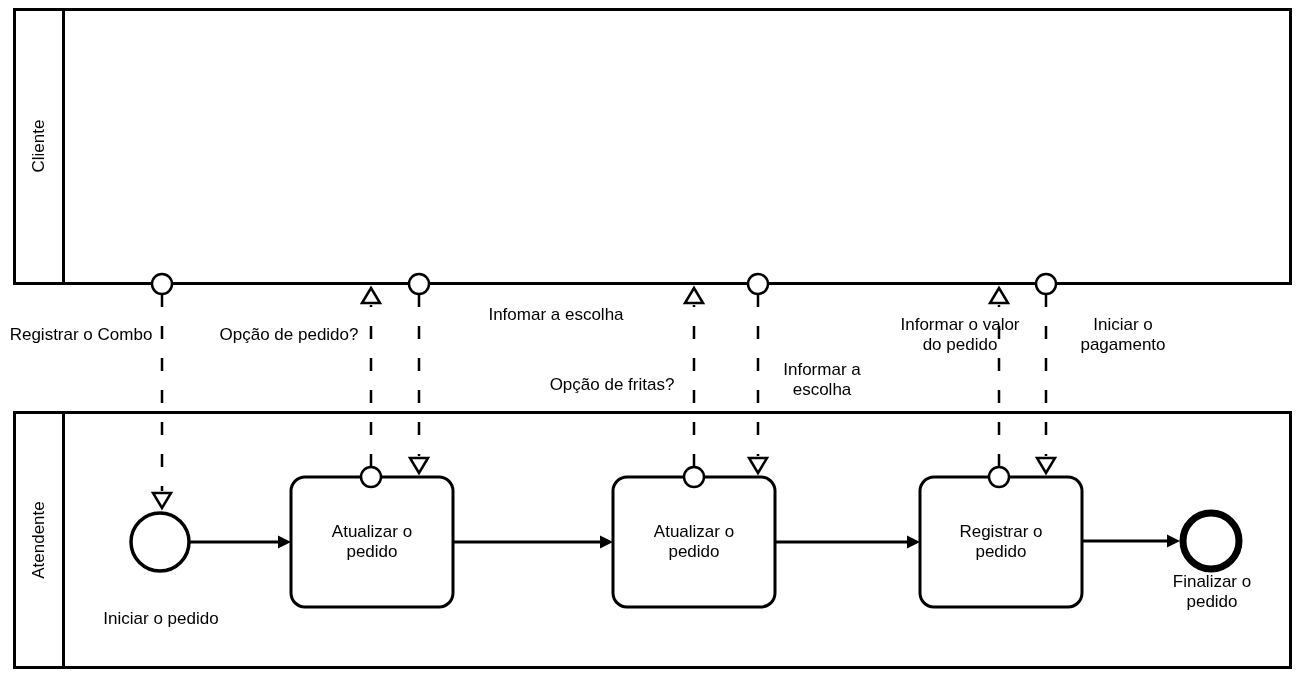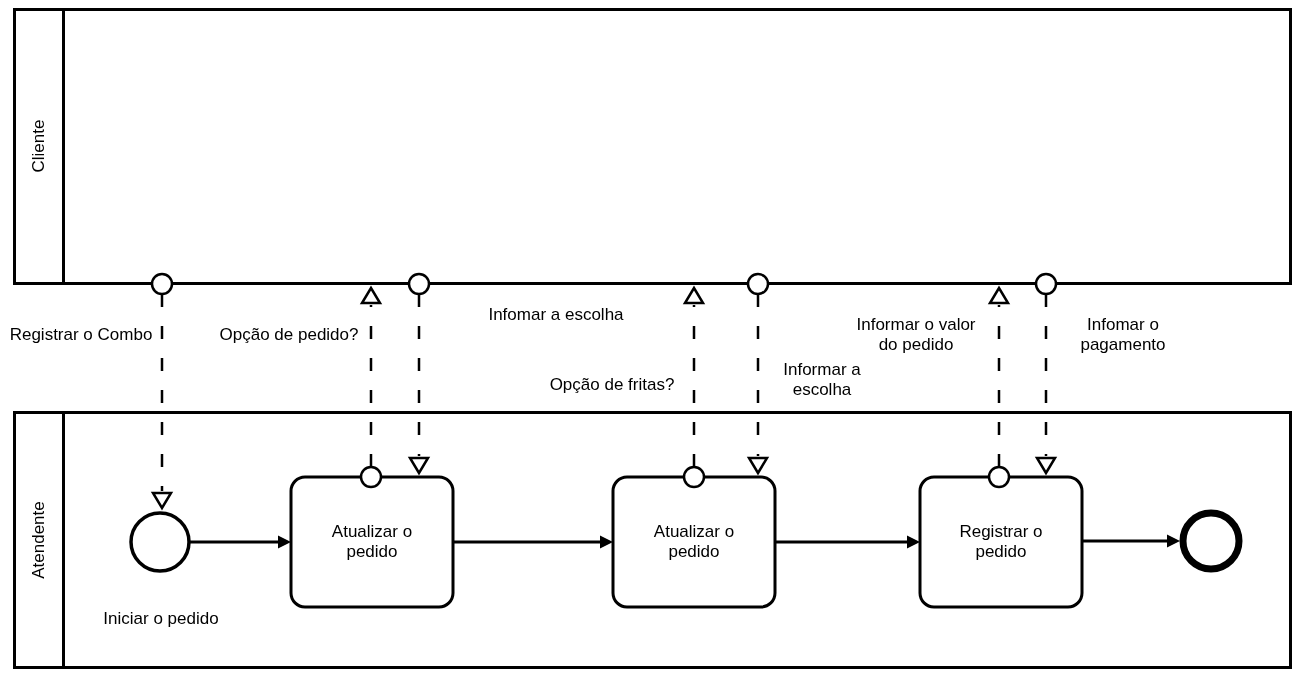--- a/index.html
+++ b/index.html
@@ -124,26 +124,27 @@
 
   <div class="lbl lane-lbl" style="left:39px; top:146px;">Cliente</div>
   <div class="lbl lane-lbl" style="left:39px; top:540px;">Atendente</div>
 
   <div class="lbl" style="left:81px; top:335px;">Registrar o Combo</div>
   <div class="lbl" style="left:289px; top:335px;">Opção de pedido?</div>
   <div class="lbl" style="left:520px; top:315px;margin-left:36px;">Infomar a escolha</div>
   <div class="lbl" style="left:612px; top:385px;">Opção de fritas?</div>
   <div class="lbl" style="left:822px; top:380px;">Informar a
 escolha</div>
-  <div class="lbl" style="left:916px; top:335px;">Informar o valor
+  <div class="lbl" style="left:960px; top:335px;">Informar o valor
 do pedido</div>
-  <div class="lbl" style="left:1123px; top:335px;">Infomar o
+  <div class="lbl" style="left:1123px; top:335px;">Iniciar o
 pagamento</div>
 
   <div class="lbl" style="left:161px; top:591px;margin-top:28px;">Iniciar o pedido</div>
+  <div class="lbl" style="left:1212px; top:592px;">Finalizar o pedido</div>
 
   <div class="lbl" style="left:372px; top:542px;">Atualizar o
 pedido</div>
   <div class="lbl" style="left:694px; top:542px;">Atualizar o
 pedido</div>
   <div class="lbl" style="left:1001px; top:542px;">Registrar o
 pedido</div>
 
 </div>
 

